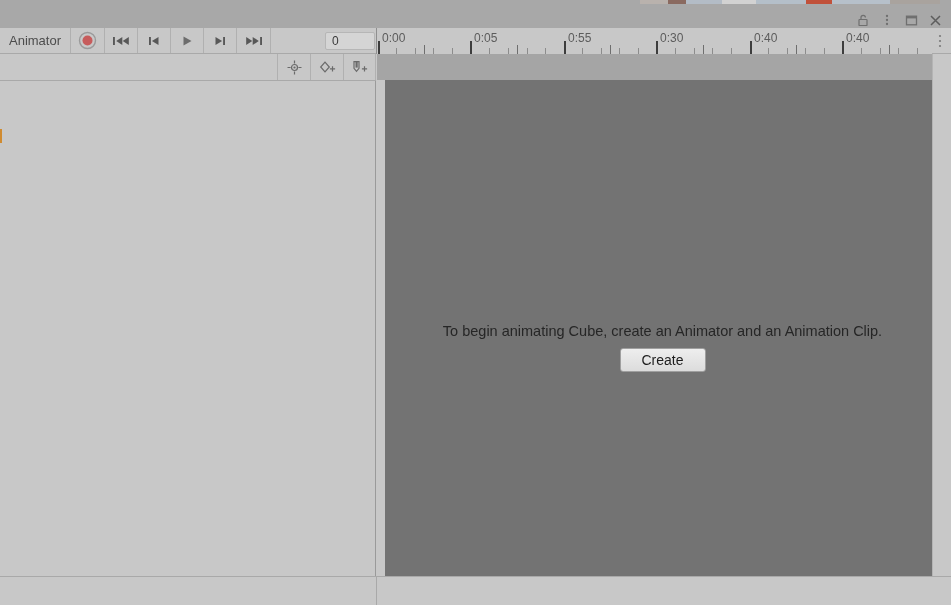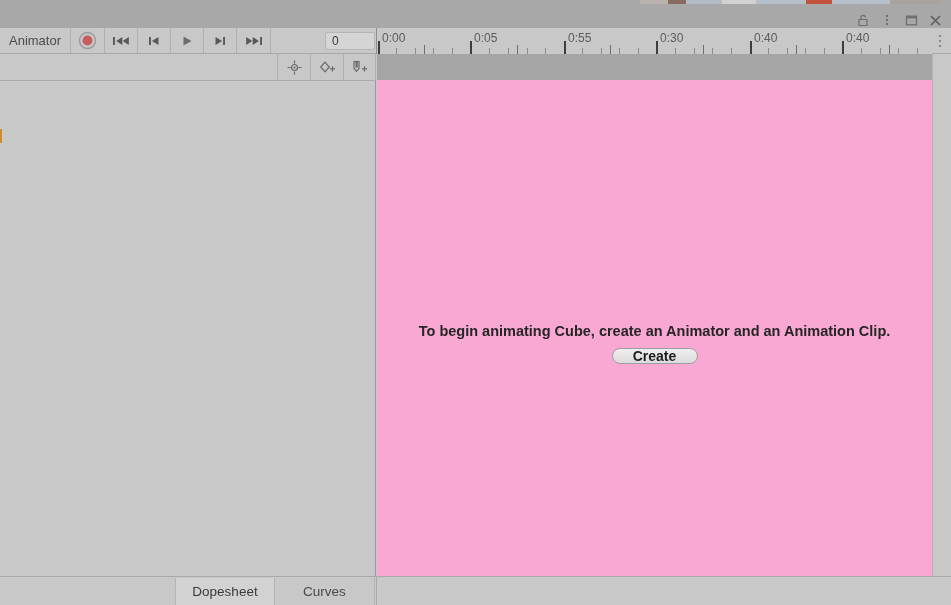--- a/index.html
+++ b/index.html
@@ -160,37 +160,36 @@
     border-right: 1px solid #9a9a9a;
     box-sizing: border-box;
   }
   .left-accent {
     position: absolute; left: 0; top: 48px; width: 2px; height: 14px;
     background: #d08b30;
   }
 
   
   .content {
-    position: absolute; left: 377px; top: 80px;
+    position: absolute; left: 385px; top: 80px;
     width: 555px; height: 497px;
-    background: #f9a8d4;
-    font-weight: bold;
+    background: #737373;
   }
   .empty-msg {
     position: absolute; left: 0; right: 0; top: 243px;
     text-align: center;
     font-size: 14.5px; color: #262626;
   }
   .create-btn {
     position: absolute; left: 50%; top: 268px;
     transform: translateX(-50%);
-    width: 86px; height: 16px;
+    width: 86px; height: 24px;
     background: linear-gradient(#eeeeee, #dcdcdc);
     border: 1px solid #9f9f9f;
-    border-radius: 8px;
+    border-radius: 3px;
     display: flex; align-items: center; justify-content: center;
     font-size: 14px; color: #1d1d1d;
     box-sizing: border-box;
   }
 
   
   .right-gutter {
     position: absolute; left: 932px; top: 54px;
     width: 19px; height: 523px;
     background: #c8c8c8;
@@ -416,19 +415,15 @@
   </div>
 
   <div class="content">
     <div class="empty-msg">To begin animating Cube, create an Animator and an Animation Clip.</div>
     <div class="create-btn">Create</div>
   </div>
 
   <div class="right-gutter"></div>
 
   <div class="bottom-sep"></div>
-  <div class="bottombar">
-    <div class="bt-tab bt-dope">Dopesheet</div>
-    <div class="bt-tab bt-curves">Curves</div>
-  </div>
   <div class="bottom-right-border"></div>
 
 </div>
 
 </body></html>

